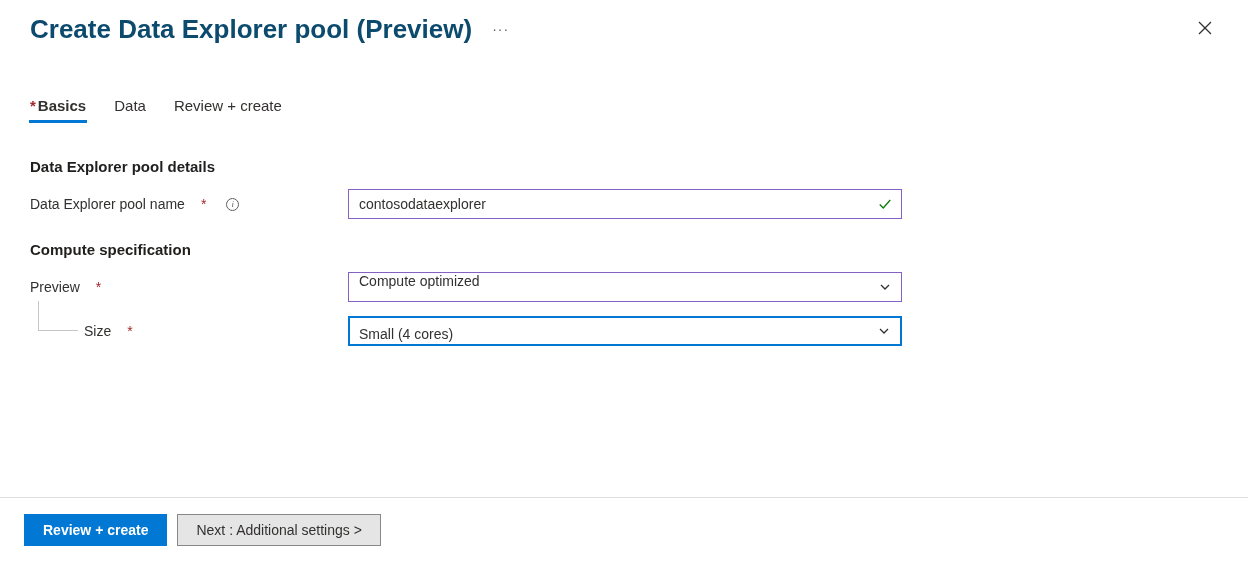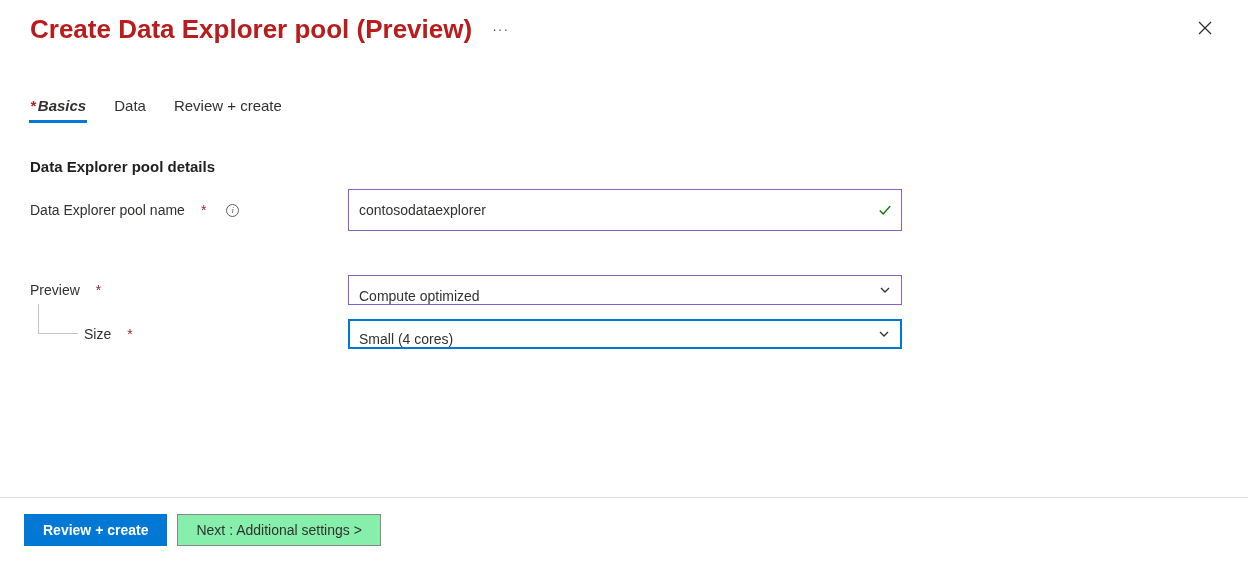--- a/index.html
+++ b/index.html
@@ -24,21 +24,21 @@
       padding: 14px 30px 8px 30px;
     }
     .header-left {
       display: flex;
       align-items: center;
       gap: 20px;
     }
     .page-title {
       font-size: 26px;
       font-weight: 600;
-      color: #b91c1c;
+      color: #0c4a6e;
     }
     .more-icon {
       color: #605e5c;
       font-size: 14px;
       letter-spacing: 1px;
       padding-bottom: 2px;
     }
     .close-icon {
       font-size: 16px;
       color: #323130;
@@ -58,21 +58,20 @@
     }
     .tab {
       padding-bottom: 8px;
       cursor: pointer;
       font-size: 15px;
       color: #323130;
       position: relative;
     }
     .tab.active {
       font-weight: 600;
-      font-style: italic;
     }
     .tab.active::after {
       content: "";
       position: absolute;
       left: -1px;
       right: -1px;
       bottom: -1px;
       height: 3px;
       background: #0078d4;
     }
@@ -83,21 +82,21 @@
     .content {
       padding: 36px 30px 0 30px;
     }
     .section-title {
       font-size: 15px;
       font-weight: 600;
       color: #201f1e;
       margin-bottom: 14px;
     }
     .section {
-      margin-bottom: 44px;
+      margin-bottom: 22px;
     }
     .form-row {
       display: flex;
       align-items: center;
       margin-bottom: 14px;
     }
     .label-col {
       width: 318px;
       display: flex;
       align-items: center;
@@ -135,45 +134,45 @@
       color: #605e5c;
       font-family: Georgia, serif;
       margin-left: 4px;
     }
     .field-col {
       flex: 0 0 554px;
       position: relative;
     }
     .text-input {
       width: 100%;
-      height: 42px;
+      height: 30px;
       border: 1px solid #8661c5;
       padding: 0 32px 0 10px;
       font-size: 14px;
       font-family: inherit;
       color: #323130;
       outline: none;
       background: #fff;
     }
     .dropdown {
       width: 100%;
       height: 30px;
       border: 1px solid #8661c5;
       padding: 0 32px 0 10px;
       font-size: 14px;
       color: #323130;
       background: #fff;
       display: flex;
-      align-items: flex-end;
+      align-items: flex-start;
       cursor: pointer;
       position: relative;
     }
     .dropdown.focused {
       border: 2px solid #0078d4;
-      padding: 16px 31px 0 9px;
+      padding: 8px 31px 0 9px;
     }
     .chevron {
       position: absolute;
       right: 10px;
       top: 50%;
       transform: translateY(-50%);
       pointer-events: none;
     }
     .chevron svg {
       width: 12px;
@@ -203,21 +202,21 @@
       gap: 10px;
       background: #fff;
     }
     .btn {
       height: 32px;
       padding: 0 18px;
       font-size: 14px;
       font-family: inherit;
       cursor: pointer;
       border: 1px solid #8a8886;
-      background: #86efac;
+      background: #e5e5e5;
       color: #323130;
       display: inline-flex;
       align-items: center;
       justify-content: center;
     }
     .btn.primary {
       background: #0078d4;
       border-color: #0078d4;
       color: #fff;
       font-weight: 600;
@@ -266,20 +265,21 @@
         <span class="check-icon">
           <svg viewBox="0 0 16 16" fill="none" stroke="#107c10" stroke-width="1.6">
             <polyline points="2,8.5 6,12.5 14,3.5"></polyline>
           </svg>
         </span>
       </div>
     </div>
   </div>
 
   <div class="section">
+    <div class="section-title">Compute specification</div>
 
     <div class="form-row">
       <div class="label-col">
         <span>Preview</span>
         <span class="required-star">*</span>
       </div>
       <div class="field-col">
         <div class="dropdown">
           <span>Compute optimized</span>
           <span class="chevron">

